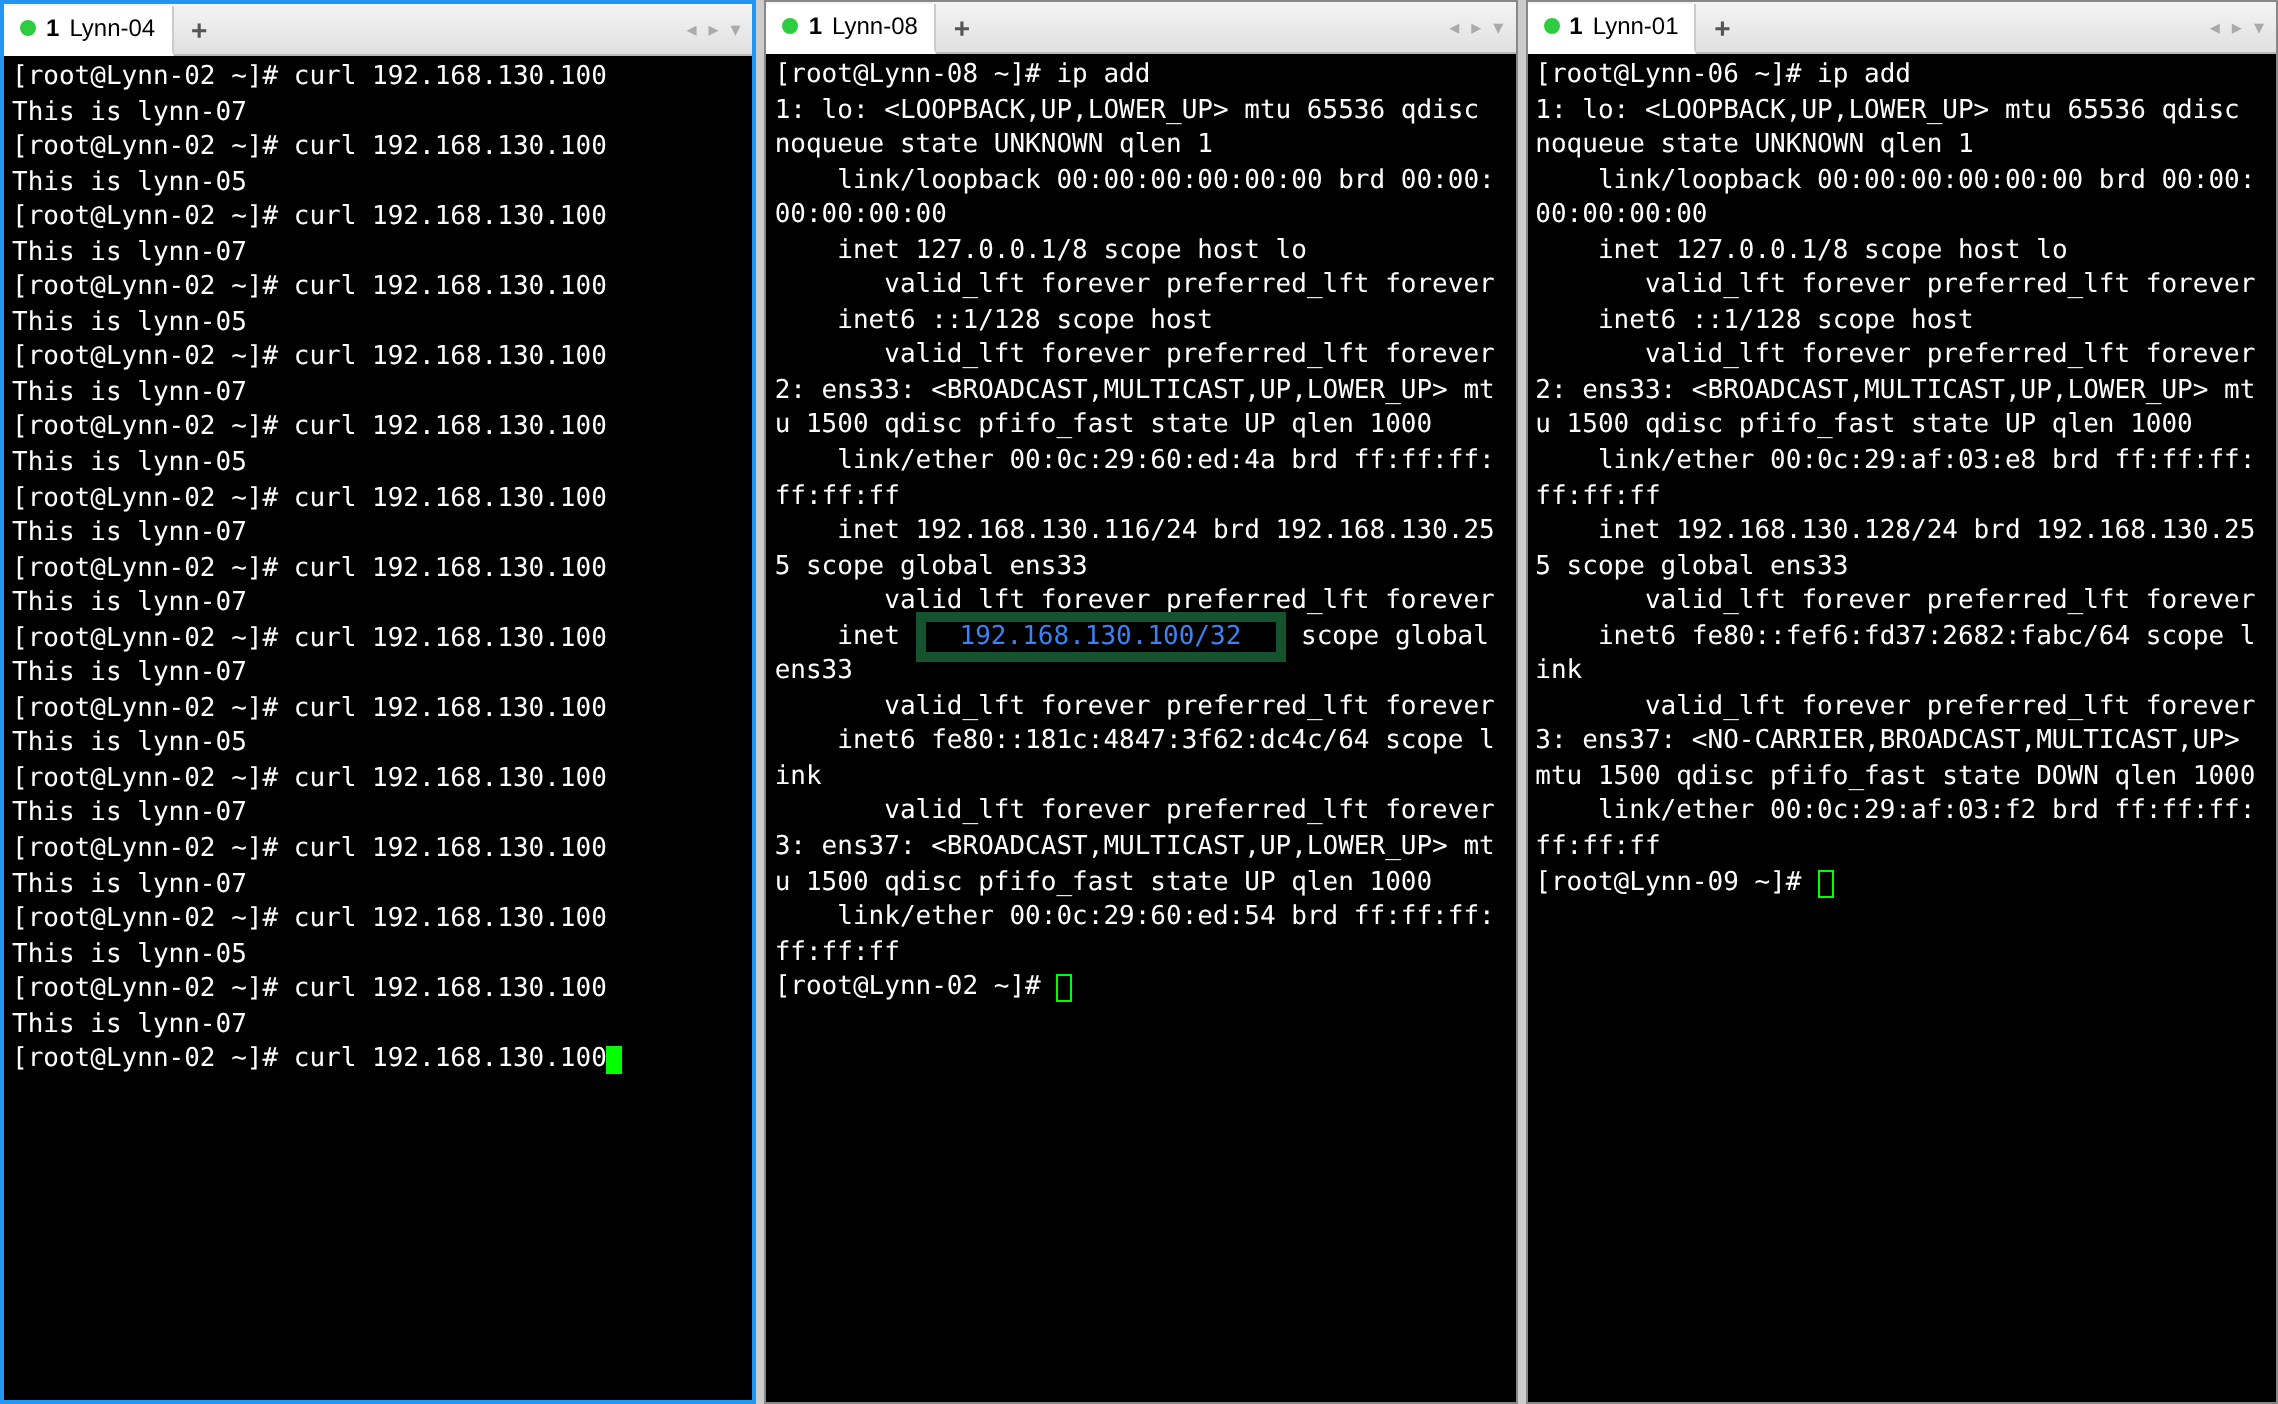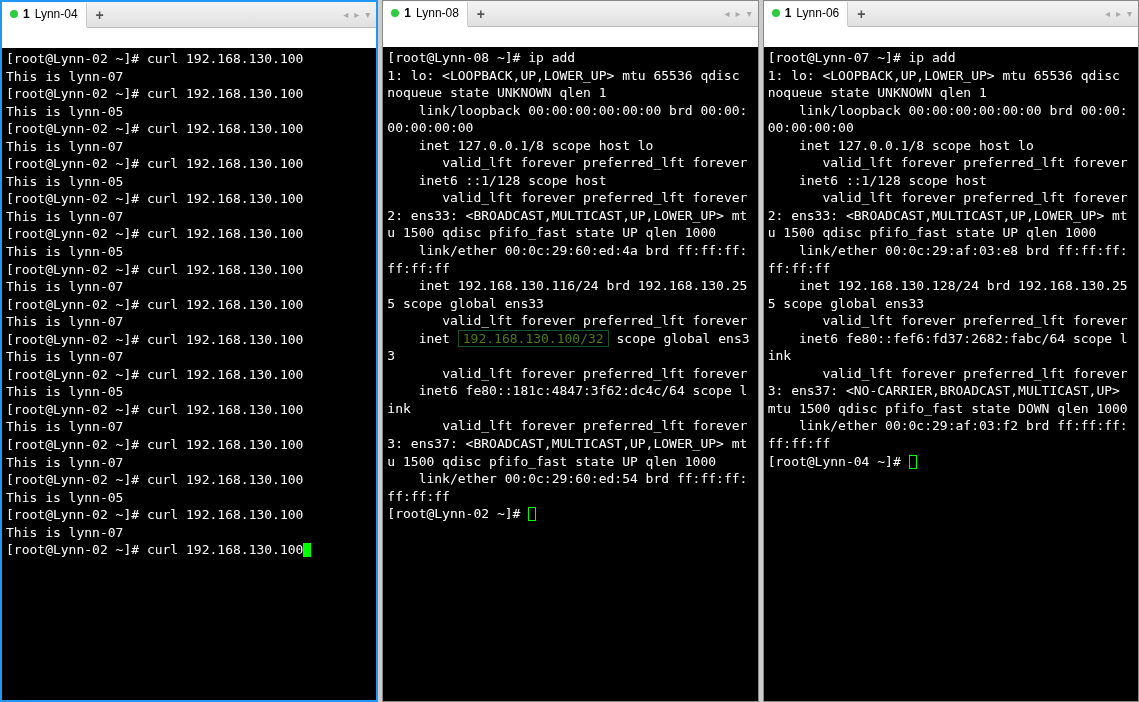--- a/index.html
+++ b/index.html
@@ -72,27 +72,26 @@
   .terminal {
     flex: 1;
     background: #000;
     color: #fff;
     padding: 2px 4px;
     line-height: 1.35;
     overflow: hidden;
     white-space: pre-wrap;
     word-break: break-all;
     font-size: 13px;
-    margin-top: 20px;
   }
   .prompt { color: #ffffff; }
   .hl-box {
-    border: 1px solid #14532d;
-    padding: 0 4px;
-    color:#4d7c0f;
+    border: 5px solid #14532d;
+    padding: 0 17px;
+    color:#3b82f6;
   }
   .cursor-block {
     display:inline-block;
     width: 8px; height: 14px;
     background:#00ff00;
     vertical-align: text-bottom;
   }
   .cursor-outline {
     display:inline-block;
     width:8px; height:14px;
@@ -180,38 +179,38 @@
 3: ens37: &lt;BROADCAST,MULTICAST,UP,LOWER_UP&gt; mtu 1500 qdisc pfifo_fast state UP qlen 1000
     link/ether 00:0c:29:60:ed:54 brd ff:ff:ff:ff:ff:ff
 <span class="prompt">[root@Lynn-02 ~]# </span><span class="cursor-outline"></span></div>
 </div>
 
 <div class="pane">
   <div class="tabbar">
     <div class="tab current">
       <span class="tab-dot"></span>
       <span class="tab-num">1</span>
-      <span>Lynn-06</span>
+      <span>Lynn-01</span>
     </div>
     <div class="add-tab">+</div>
     <div class="tab-arrows">
       <span>◂</span>
       <span>▸</span>
       <span>▾</span>
     </div>
   </div>
-  <div class="terminal" id="term2"><span class="prompt">[root@Lynn-07 ~]# ip add</span>
+  <div class="terminal" id="term2"><span class="prompt">[root@Lynn-06 ~]# ip add</span>
 1: lo: &lt;LOOPBACK,UP,LOWER_UP&gt; mtu 65536 qdisc noqueue state UNKNOWN qlen 1
     link/loopback 00:00:00:00:00:00 brd 00:00:00:00:00:00
     inet 127.0.0.1/8 scope host lo
        valid_lft forever preferred_lft forever
     inet6 ::1/128 scope host
        valid_lft forever preferred_lft forever
 2: ens33: &lt;BROADCAST,MULTICAST,UP,LOWER_UP&gt; mtu 1500 qdisc pfifo_fast state UP qlen 1000
     link/ether 00:0c:29:af:03:e8 brd ff:ff:ff:ff:ff:ff
     inet 192.168.130.128/24 brd 192.168.130.255 scope global ens33
        valid_lft forever preferred_lft forever
     inet6 fe80::fef6:fd37:2682:fabc/64 scope link
        valid_lft forever preferred_lft forever
 3: ens37: &lt;NO-CARRIER,BROADCAST,MULTICAST,UP&gt; mtu 1500 qdisc pfifo_fast state DOWN qlen 1000
     link/ether 00:0c:29:af:03:f2 brd ff:ff:ff:ff:ff:ff
-<span class="prompt">[root@Lynn-04 ~]# </span><span class="cursor-outline"></span></div>
+<span class="prompt">[root@Lynn-09 ~]# </span><span class="cursor-outline"></span></div>
 </div>
 
 </body></html>

